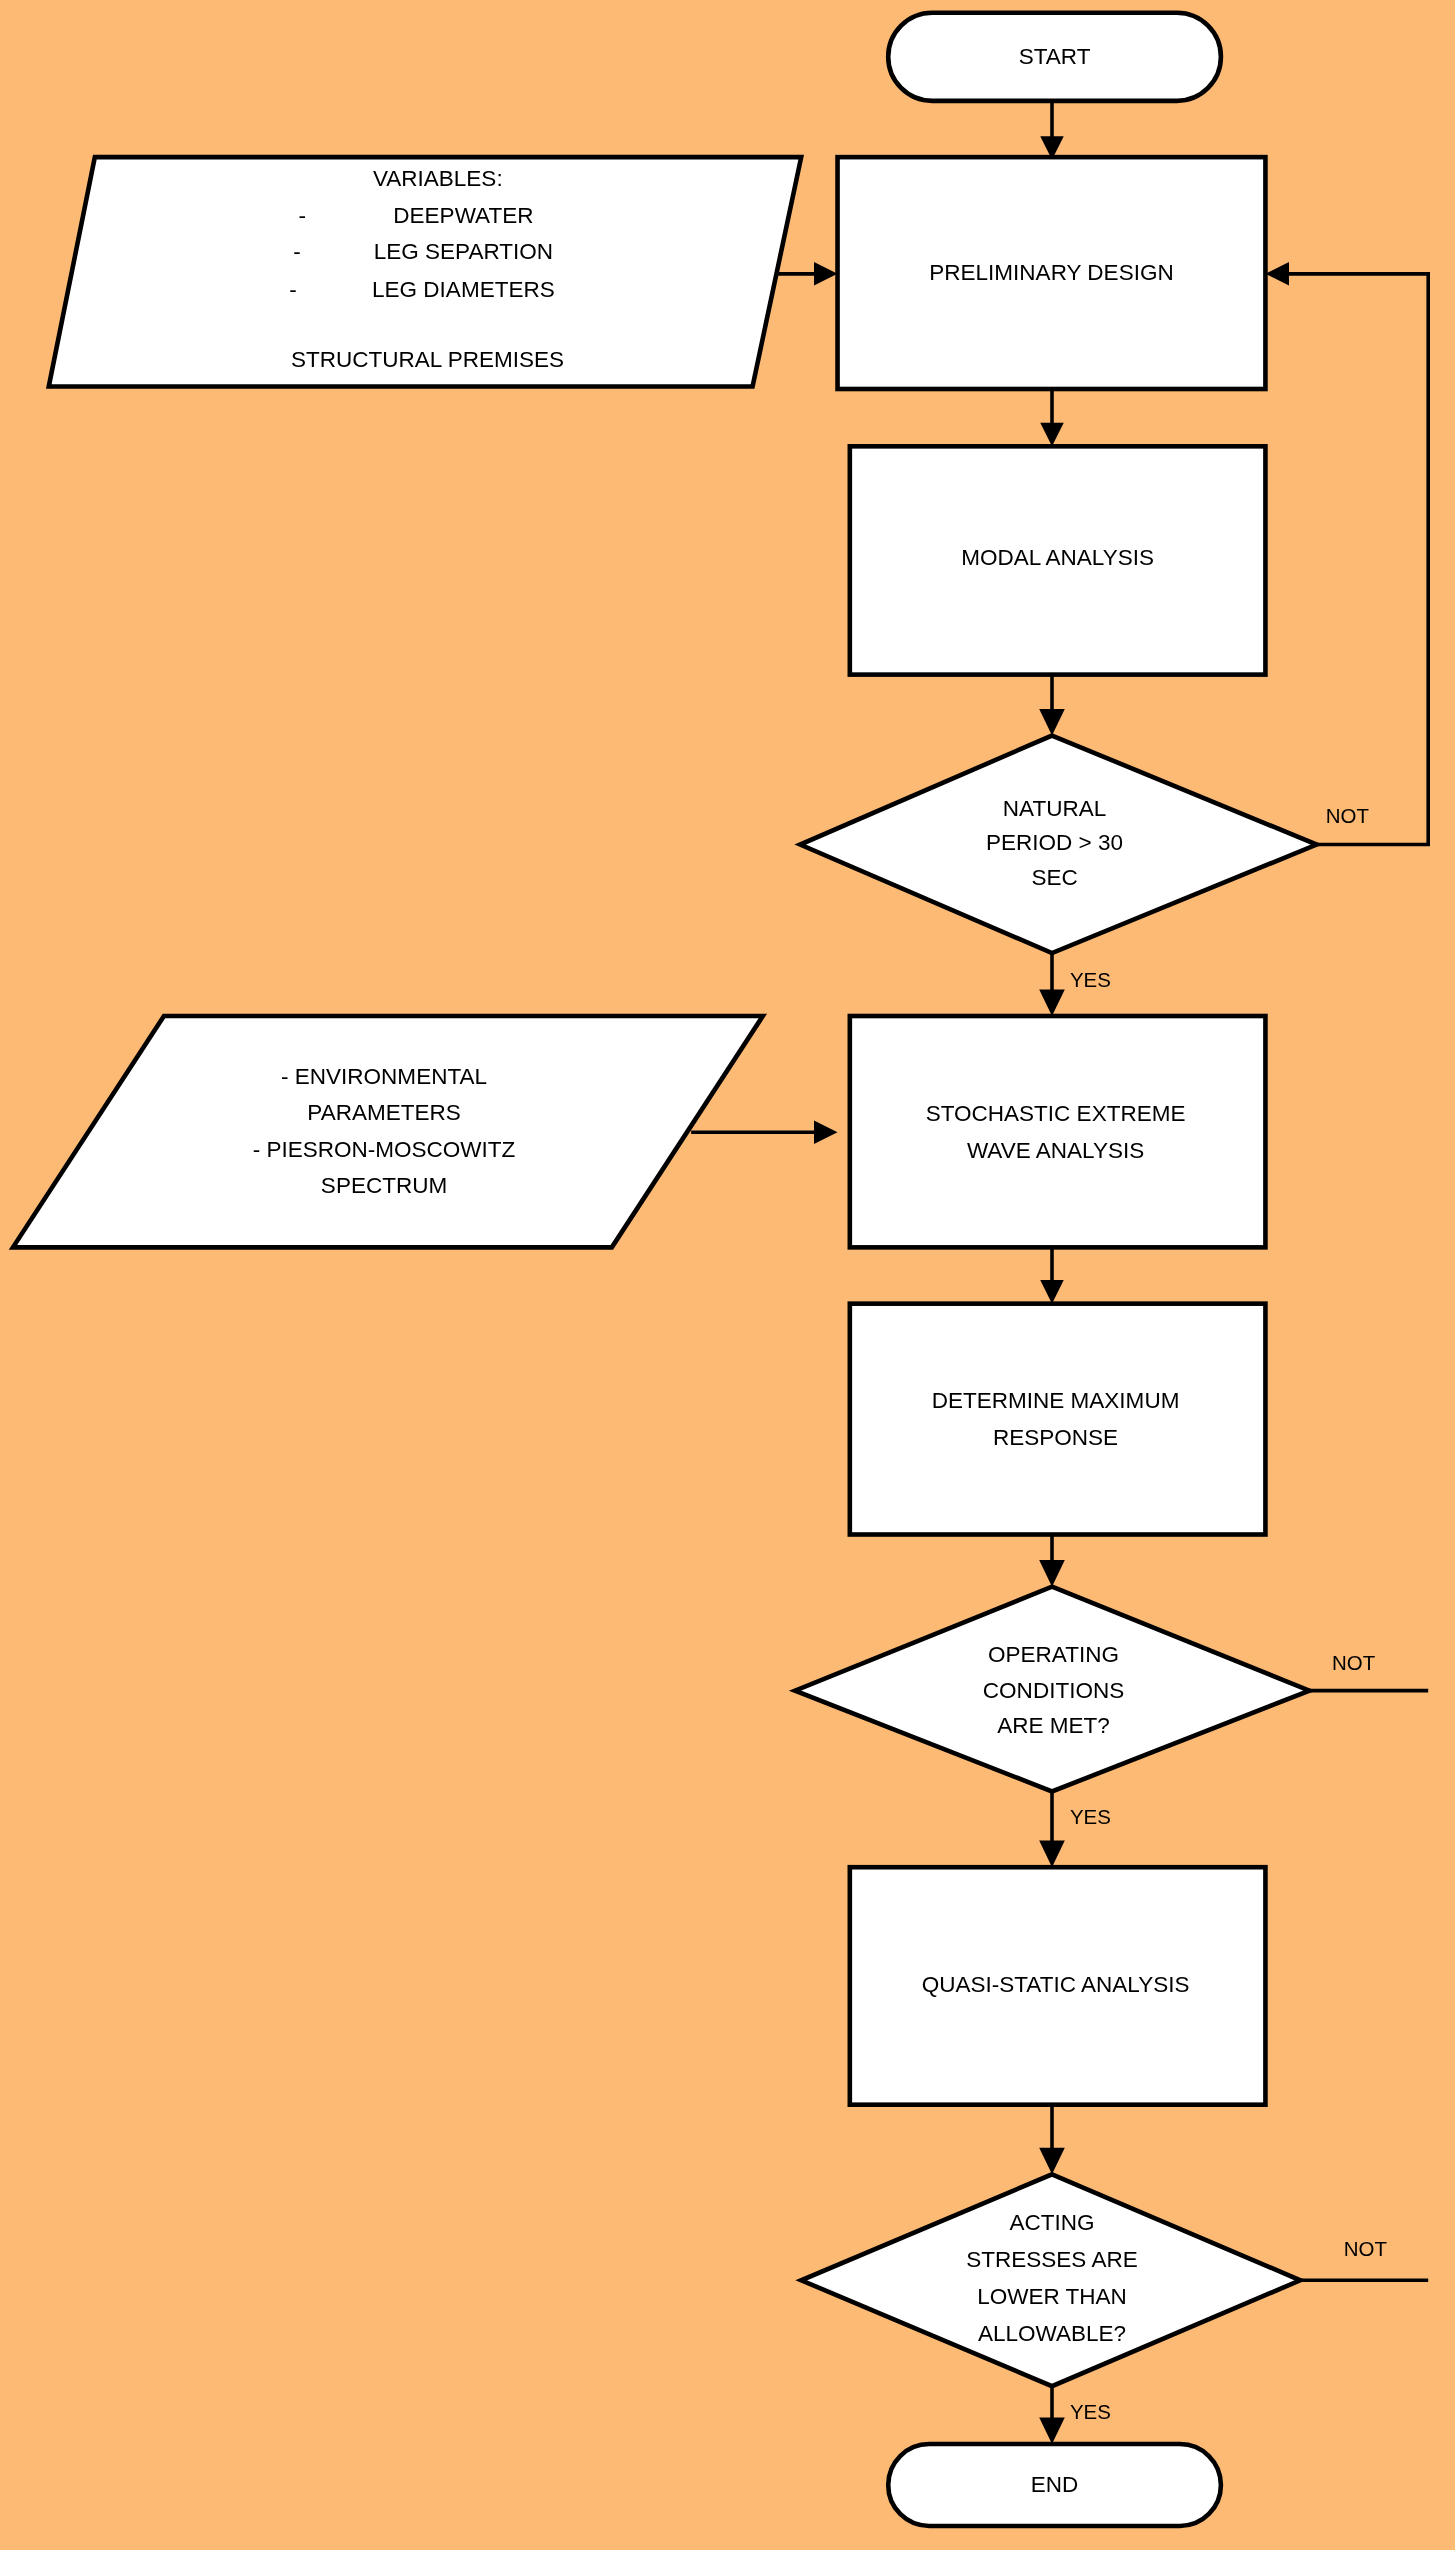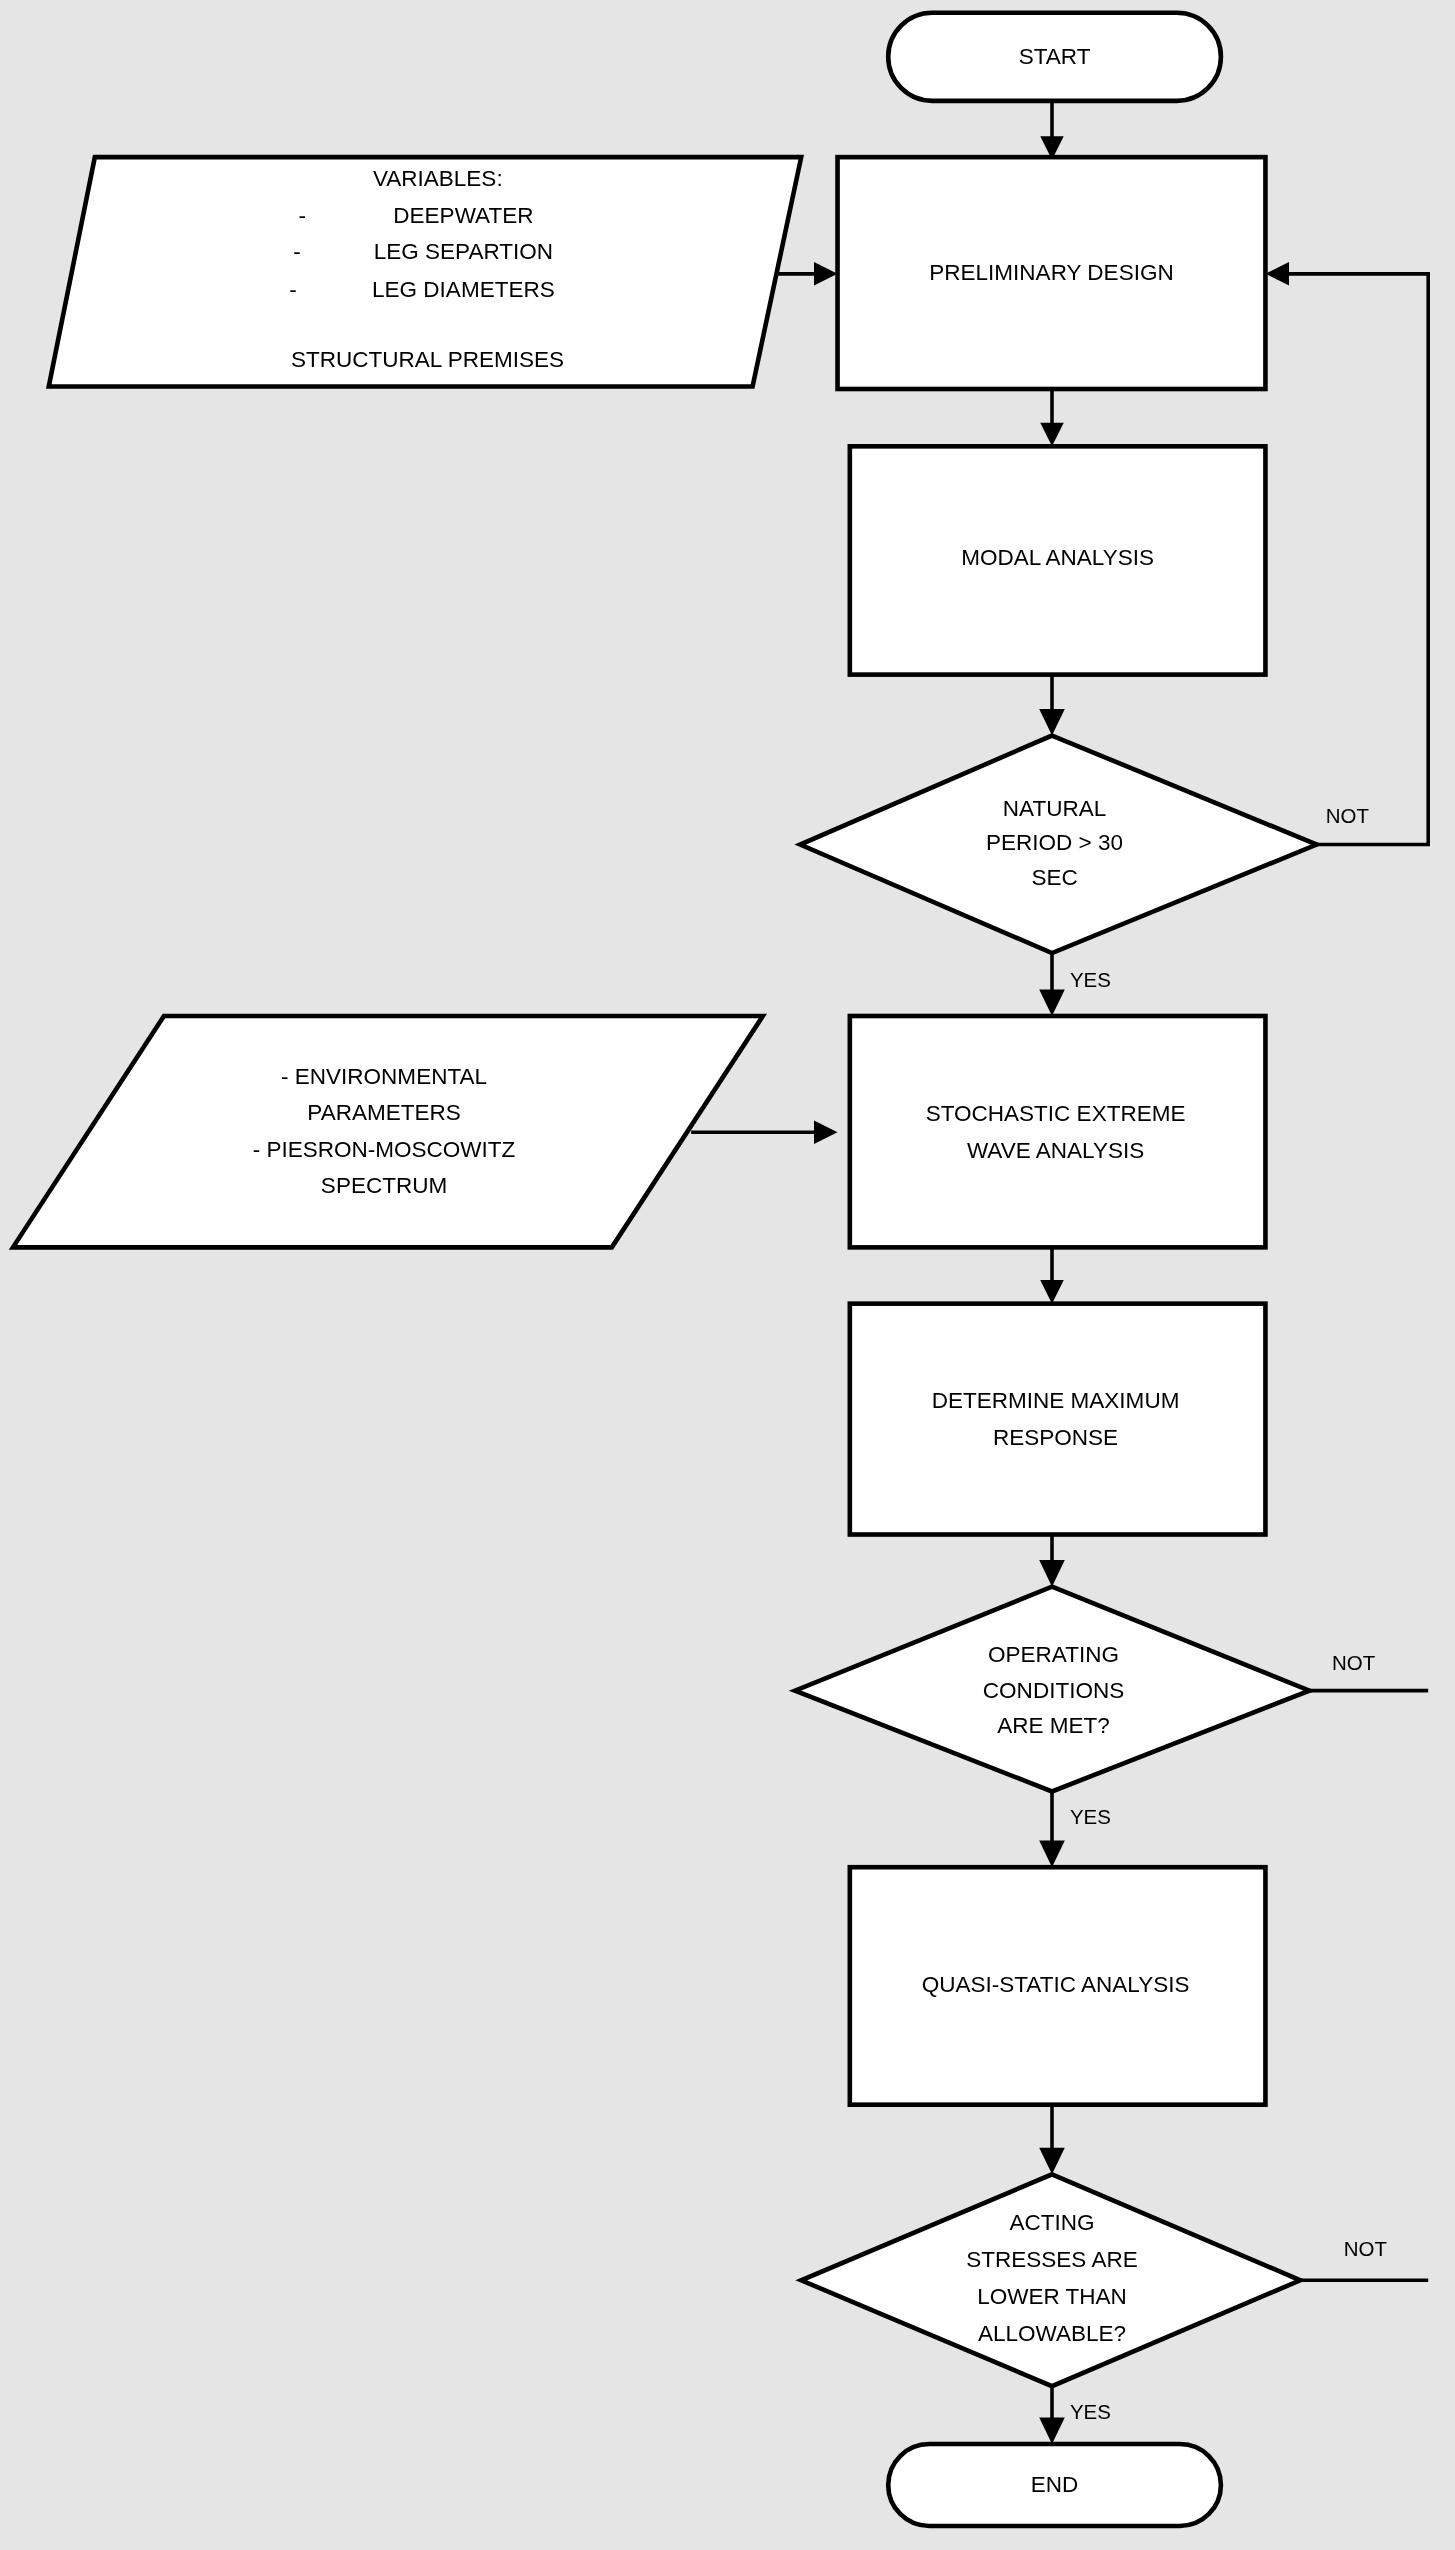--- a/index.html
+++ b/index.html
@@ -11,21 +11,21 @@
   body {
     width: 1456px;
     height: 2550px;
     font-family: "Liberation Sans", sans-serif;
     overflow: hidden;
   }
   #flowchart-root {
     position: relative;
     width: 1456px;
     height: 2550px;
-    background: #e5e5e5;
+    background: #fdba74;
   }
   svg.diagram {
     display: block;
     width: 1456px;
     height: 2550px;
   }
   .shape-stroke {
     fill: #ffffff;
     stroke: #000000;
     stroke-width: 9;

